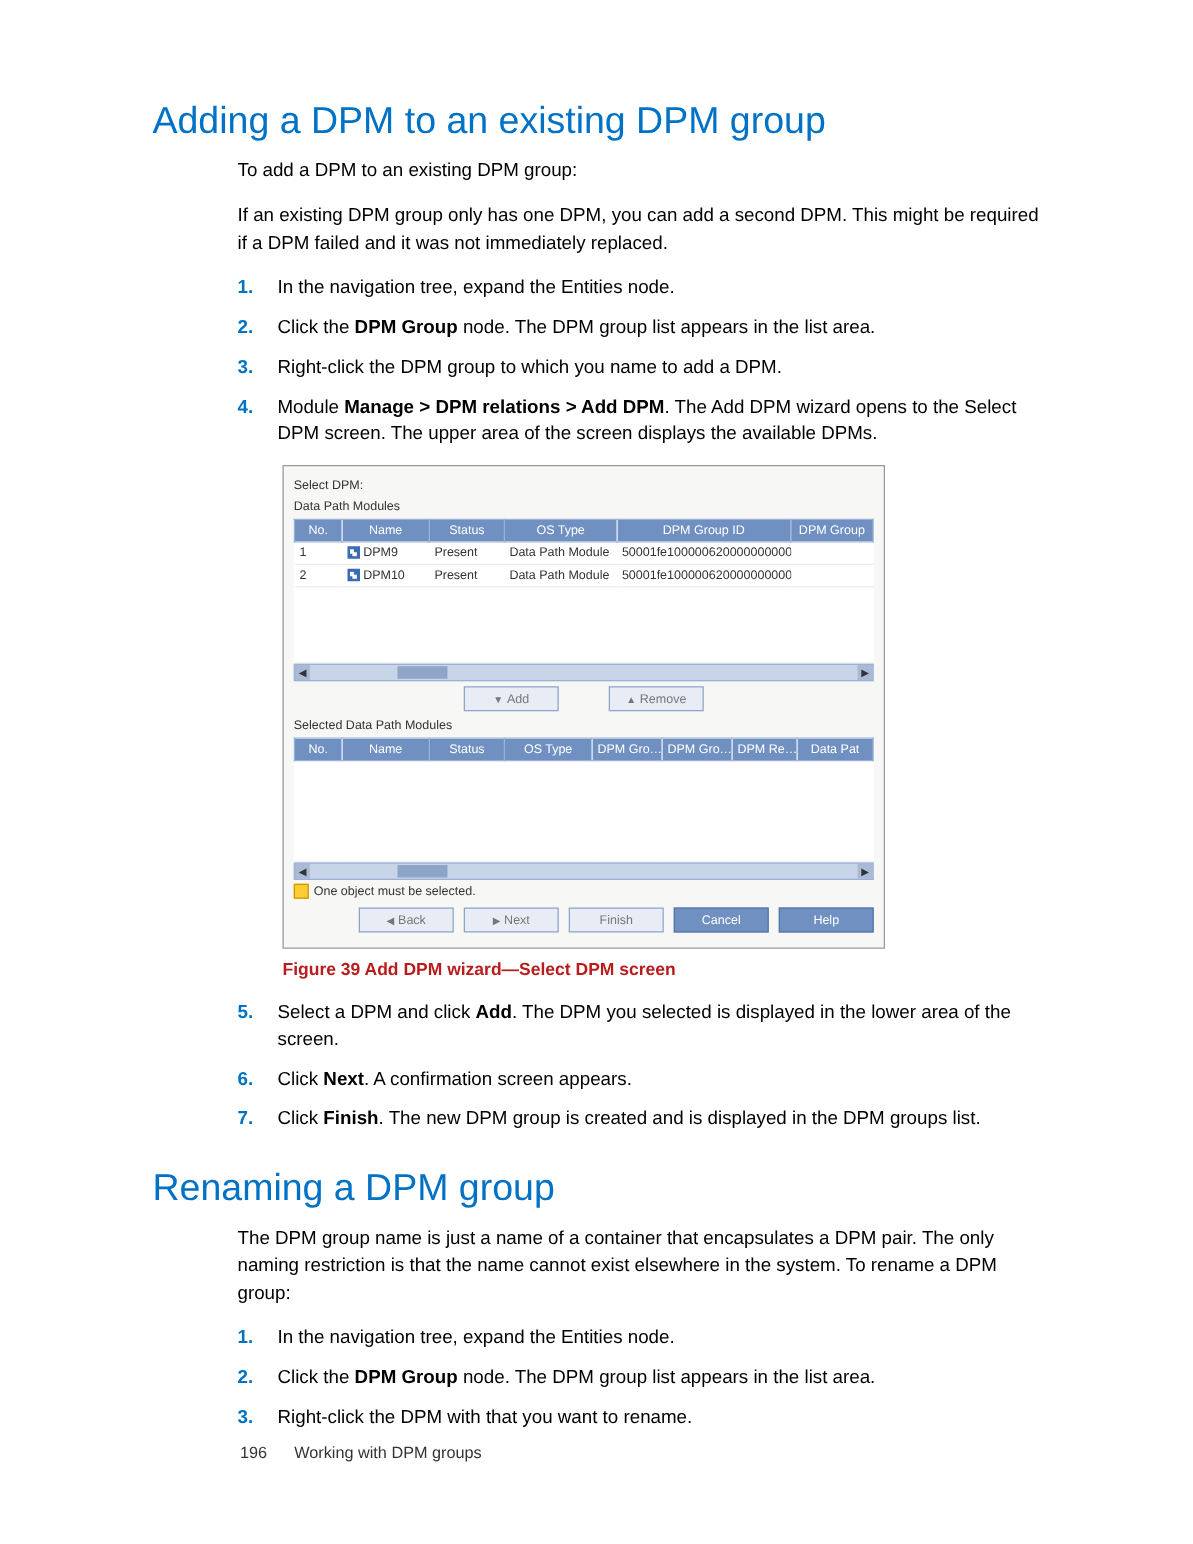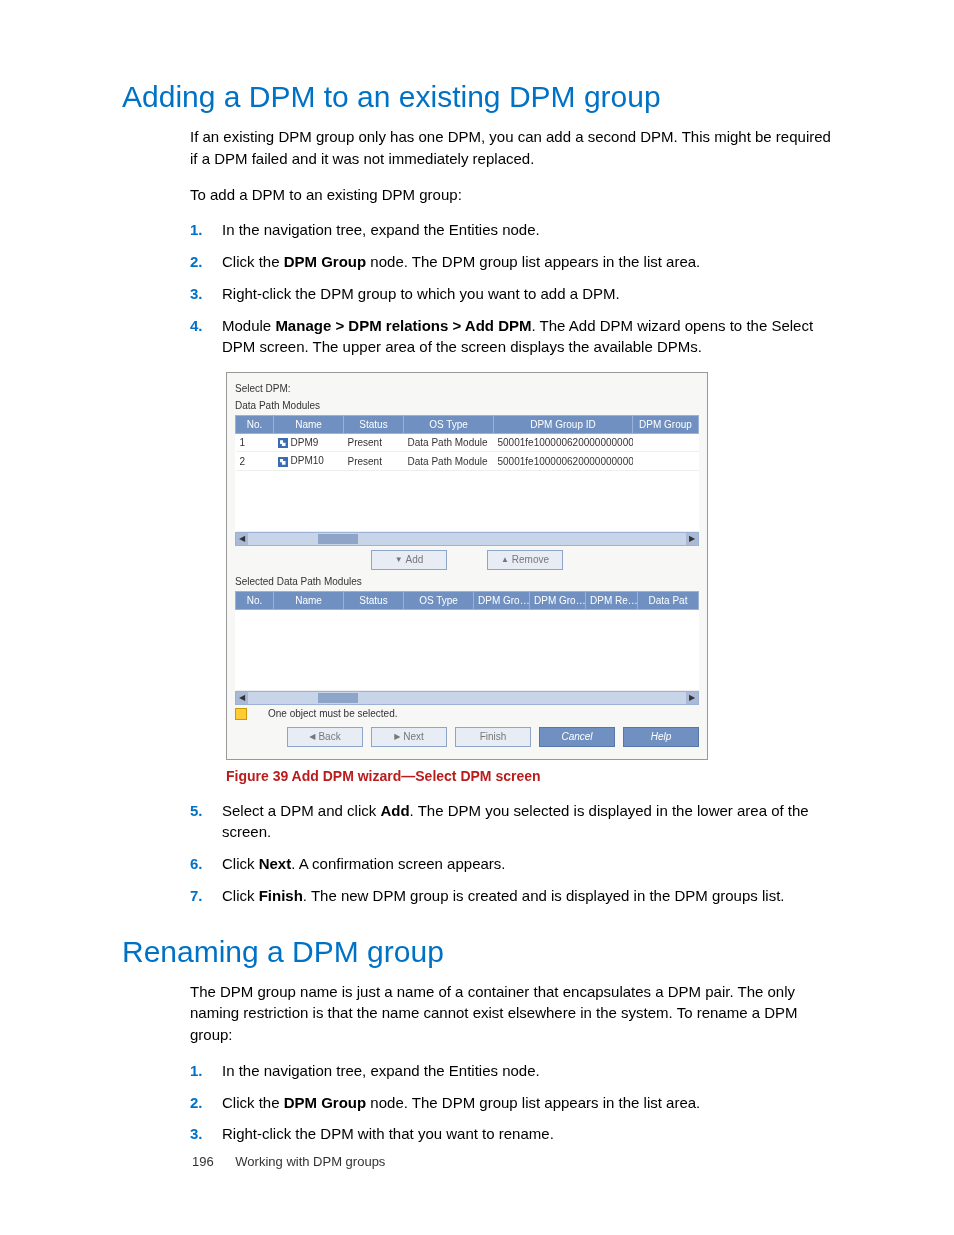--- a/index.html
+++ b/index.html
@@ -26,51 +26,51 @@
   table.grid th{background:#6f90c0;color:#fff;font-weight:normal;font-size:10px;padding:3px 4px;border:1px solid #9bb1d6;text-align:center;overflow:hidden;white-space:nowrap;}
   table.grid td{font-size:10px;padding:3px 4px;border-bottom:1px solid #eee;white-space:nowrap;overflow:hidden;}
   .grid-space{height:54px;background:#fff;border-top:none;}
   .scroll-row{display:flex;align-items:center;background:#c8d4e8;height:12px;border:1px solid #9bb1d6;}
   .scroll-row .arrow{width:12px;height:12px;background:#aab9d6;color:#333;font-size:8px;display:flex;align-items:center;justify-content:center;}
   .scroll-row .track{flex:1;}
   .scroll-row .thumb{width:40px;height:10px;background:#8fa5c8;margin-left:70px;}
   .mid-btns{display:flex;justify-content:center;gap:40px;padding:4px 0;}
   .dlg-btn{min-width:74px;height:18px;border:1px solid #8fa5c8;background:#e8edf5;color:#777;font-size:10px;display:flex;align-items:center;justify-content:center;gap:3px;}
   .dlg-btn.act{color:#222;}
-  .dlg-btn.primary{background:#6f90c0;color:#fff;border-color:#5577aa;font-style:italic;}
+  .dlg-btn.primary{background:#6f90c0;color:#fff;border-color:#5577aa;}
   .grid-space2{height:74px;background:#fff;}
-  .warn{font-size:10px;padding:3px 0;display:flex;align-items:center;gap:21px;}
+  .warn{font-size:10px;padding:3px 0;display:flex;align-items:center;gap:4px;}
   .warn .ico{width:10px;height:10px;background:#ffcc33;border:1px solid #cc9900;display:inline-block;}
   .bottom-btns{display:flex;justify-content:flex-end;gap:8px;padding:4px 0 2px 0;}
   .icon-mod{display:inline-block;width:10px;height:10px;background:#3a6bb5;margin-right:3px;vertical-align:middle;position:relative;}
   .icon-mod:before{content:"";position:absolute;inset:2px;background:#fff;clip-path:polygon(0 0,60% 0,60% 40%,100% 40%,100% 100%,40% 100%,40% 60%,0 60%);}
   .arr{font-size:8px;}
 </style>
 </head>
 <body>
 
 <div class="page">
 
   <h1>Adding a DPM to an existing DPM group</h1>
   <div class="body-block">
+    <p>To add a DPM to an existing DPM group:</p>
     <p>If an existing DPM group only has one DPM, you can add a second DPM. This might be required if a DPM failed and it was not immediately replaced.</p>
-    <p>To add a DPM to an existing DPM group:</p>
 
     <ol class="steps">
       <li>
           <span class="num">1.</span>
           <span>In the navigation tree, expand the Entities node.</span>
         </li>
       <li>
           <span class="num">2.</span>
           <span><span>Click the </span><b>DPM Group</b><span> node. The DPM group list appears in the list area.</span></span>
         </li>
       <li>
           <span class="num">3.</span>
-          <span>Right-click the DPM group to which you want to add a DPM.</span>
+          <span>Right-click the DPM group to which you name to add a DPM.</span>
         </li>
       <li>
           <span class="num">4.</span>
           <span><span>Module </span><b>Manage &gt; DPM relations &gt; Add DPM</b><span>. The Add DPM wizard opens to the Select DPM screen. The upper area of the screen displays the available DPMs.</span></span>
         </li>
     </ol>
 
     <div class="dialog">
       <div class="dlg-body">
         <div class="dlg-label">Select DPM:</div>

